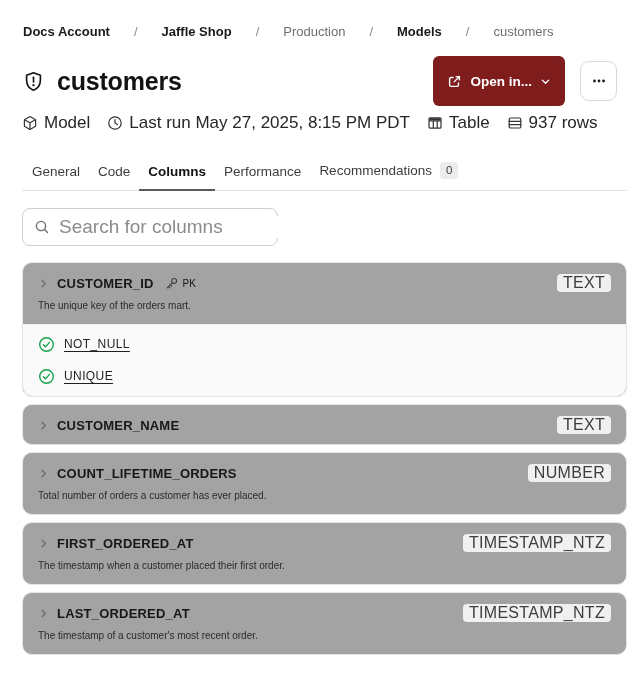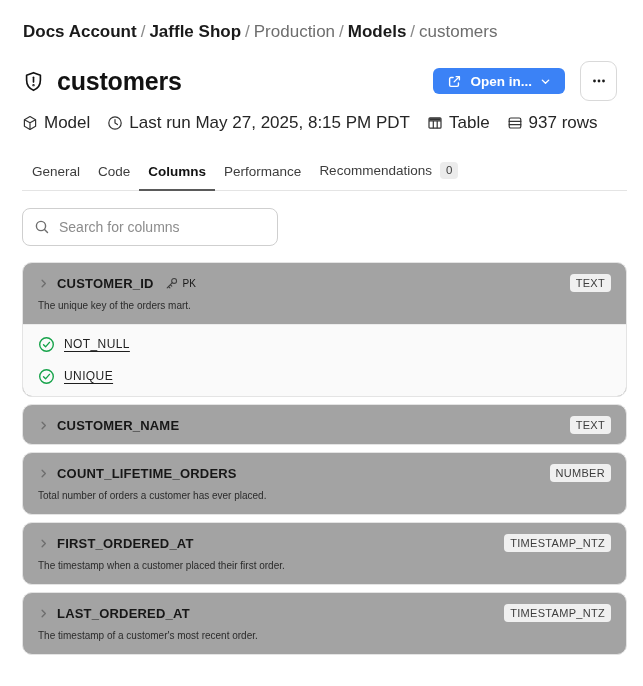--- a/index.html
+++ b/index.html
@@ -1,32 +1,32 @@
 <!DOCTYPE html>
 <html><head>
 <meta charset="utf-8">
 <style>
   * { margin:0; padding:0; box-sizing:border-box; }
   html,body { width:643px; height:686px; overflow:hidden; background:#ffffff;
     font-family:"Liberation Sans", sans-serif; color:#1a1a1a; }
   .page { padding:24px 16px 0 22px; }
 
   
-  .breadcrumb { display:flex; align-items:center; gap:4px; font-size:17px; line-height:16px; padding-left:1px; }
+  .breadcrumb { display:flex; align-items:center; gap:24px; font-size:13px; line-height:16px; padding-left:1px; }
   .breadcrumb .crumb { font-weight:700; color:#1a1a1a; cursor:pointer; }
   .breadcrumb .crumb.muted { font-weight:400; color:#6e6e6e; cursor:default; }
   .breadcrumb .sep { color:#8a8a8a; font-weight:400; }
 
   
   .header-row { margin-top:21px; display:flex; align-items:center; justify-content:space-between; height:40px; }
   .title-group { display:flex; align-items:center; gap:12px; }
   .page-title { font-size:25px; font-weight:700; letter-spacing:-0.2px; color:#121212; }
   .actions { display:flex; align-items:center; gap:15px; padding-right:10px; }
-  .btn-dark { display:flex; align-items:center; gap:8px; background:#3b82f6; color:#ffffff;
-    border:none; border-radius:6px; height:26px; padding:0 14px; font-size:13.5px; font-weight:600;
+  .btn-dark { display:flex; align-items:center; gap:8px; background:#7f1d1d; color:#ffffff;
+    border:none; border-radius:6px; height:50px; padding:0 14px; font-size:13.5px; font-weight:600;
     font-family:inherit; cursor:pointer; }
   .btn-more { display:flex; align-items:center; justify-content:center; width:37px; height:40px;
     background:#ffffff; border:1px solid #d9d9d9; border-radius:9px; cursor:pointer; }
 
   
   .meta-row { margin-top:13px; display:flex; align-items:center; gap:17px; font-size:17px; color:#262626; height:17px; }
   .meta-item { display:flex; align-items:center; gap:6px; }
   .meta-item svg { flex:0 0 auto; }
 
   
@@ -34,34 +34,34 @@
   .tab { display:flex; align-items:center; gap:8px; padding:6px 9px 10px; font-size:13.5px; color:#3d3d3d;
     background:none; border:none; border-bottom:2px solid transparent; margin-bottom:-1px;
     font-family:inherit; cursor:pointer; }
   .tab.active { color:#121212; font-weight:700; border-bottom-color:#5a5a5a; }
   .tab-badge { background:#ececec; color:#3d3d3d; font-size:11.5px; font-weight:400;
     border-radius:4px; padding:2px 6px; line-height:13px; }
 
   
   .search-box { margin-top:17px; width:256px; height:38px; border:1px solid #cfcfcf; border-radius:8px;
     display:flex; align-items:center; padding:0 11px; gap:9px; background:#fff; }
-  .search-box input { border:none; outline:none; flex:1; font-size:14px; font-family:inherit; color:#a21caf; }
+  .search-box input { border:none; outline:none; flex:1; font-size:19px; font-family:inherit; color:#a21caf; }
   .search-box input::placeholder { color:#8c8c8c; }
 
   
   .cards { margin-top:16px; }
   .card { border:1px solid #e4e4e4; border-radius:10px; margin-bottom:7px; overflow:hidden; background:#a3a3a3; }
   .card-main { padding:10px 15px 9px; }
   .card-head { display:flex; align-items:center; gap:8px; height:20px; cursor:pointer; }
   .chev { color:#6e6e6e; display:flex; align-items:center; }
   .col-name { font-size:13px; font-weight:700; letter-spacing:0.2px; color:#171717; }
   .pk { display:flex; align-items:center; gap:4px; margin-left:2px; }
   .pk-label { font-size:10px; font-weight:400; color:#171717; }
   .spacer { flex:1; }
-  .type-badge { background:#f0f0f0; color:#3d3d3d; font-size:11px; letter-spacing:0.3px;
+  .type-badge { background:#f0f0f0; color:#3d3d3d; font-size:16px; letter-spacing:0.3px;
     border-radius:4px; padding:3px 6px; line-height:12px; }
   .col-desc { margin-top:4px; font-size:10px; line-height:18px; color:#2b2b2b; }
   .tests { border-top:1px solid #ececec; background:#fafafa; padding:3px 15px 4px; }
   .test-row { display:flex; align-items:center; gap:9px; height:32px; }
   .test-link { font-size:12px; font-weight:400; letter-spacing:0.4px; color:#1f1f1f;
     text-decoration:underline; text-underline-offset:3px; cursor:pointer; }
 </style>
 </head>
 <body>
 

